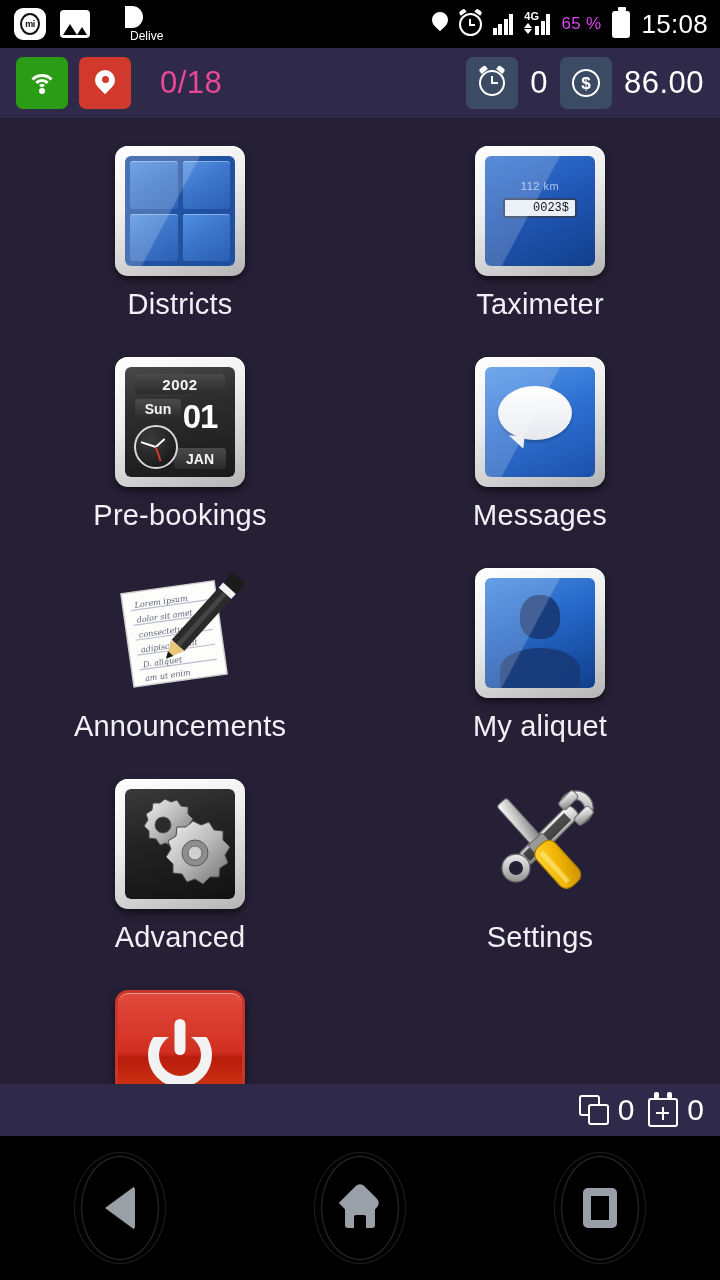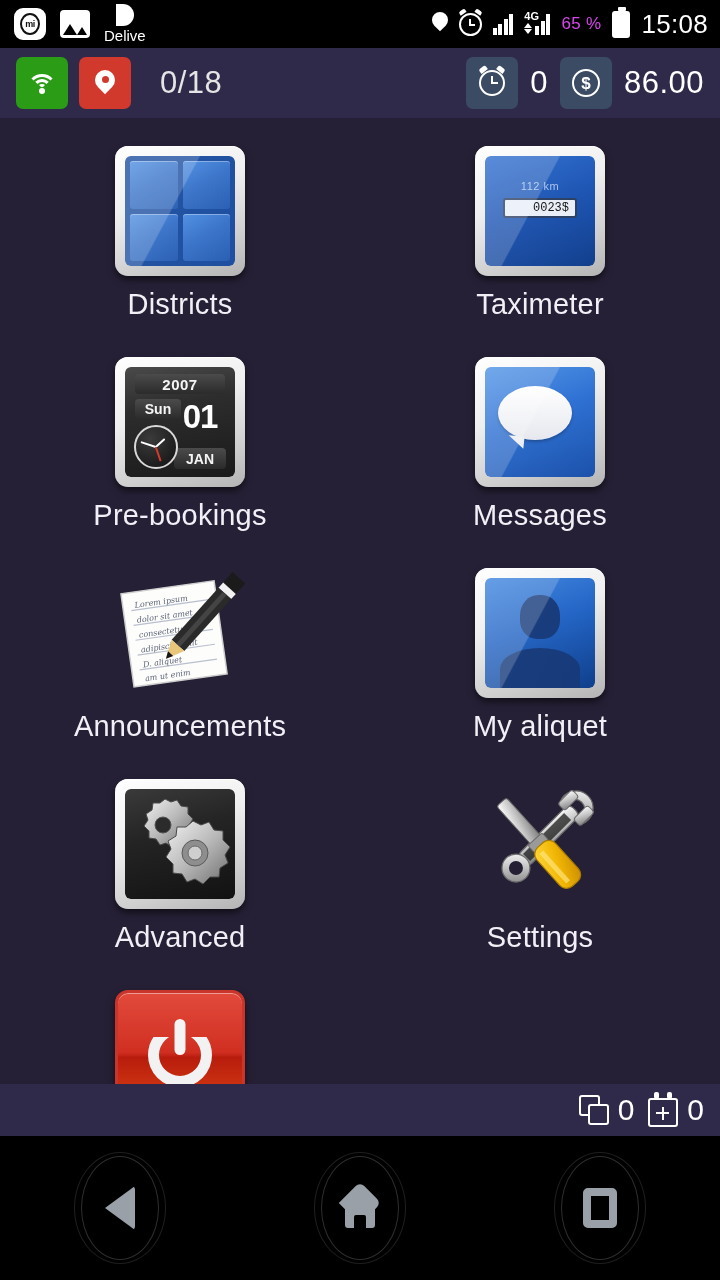--- a/index.html
+++ b/index.html
@@ -40,21 +40,21 @@
   .gallery-icon::before {
     content:""; position:absolute; bottom:3px; right:3px;
     border-left:5px solid transparent; border-right:5px solid transparent;
     border-bottom:8px solid #000;
   }
   .delive-wrap { display:flex; flex-direction:column; align-items:center; gap:1px; }
   .delive-glyph {
     width:18px; height:22px; background:#fff;
     border-radius:0 11px 11px 0;
   }
-  .delive-txt { font-size:15px; color:#fff; }
+  .delive-txt { font-size:12px; color:#fff;margin-left:26px; }
   .pin-sys { width:16px; height:24px; position:relative; }
   .pin-sys::before {
     content:""; position:absolute; top:0; left:0; width:16px; height:16px;
     background:#fff; border-radius:50% 50% 50% 0; transform:rotate(-45deg);
   }
   .alarm-sys { width:23px; height:23px; border:2.4px solid #fff; border-radius:50%; position:relative; }
   .alarm-sys::before, .alarm-sys::after {
     content:""; position:absolute; background:#fff;
   }
   .alarm-sys::before { width:2.2px; height:7px; left:8.3px; top:4px; }
@@ -105,21 +105,21 @@
   .wifi-glyph .wdot { width:6px; height:6px; background:#fff; border-radius:50%; border:0; top:16px; }
   .pin-glyph { width:20px; height:28px; position:relative; }
   .pin-glyph::before {
     content:""; position:absolute; top:1px; left:0; width:20px; height:20px;
     background:#fff; border-radius:50% 50% 50% 0; transform:rotate(-45deg);
   }
   .pin-glyph::after {
     content:""; position:absolute; top:7px; left:6.5px; width:7px; height:7px;
     background:#d0392b; border-radius:50%;
   }
-  .hdr-count { font-size:31px; color:#e5e5e5; margin-left:18px; letter-spacing:0.5px; }
+  .hdr-count { font-size:31px; color:#ec4899; margin-left:18px; letter-spacing:0.5px; }
   .hdr-right { margin-left:auto; display:flex; align-items:center; gap:12px; }
   .hdr-val { font-size:31px; color:#fff; letter-spacing:0.5px; }
   .alarm-glyph { width:26px; height:26px; border:2.6px solid #fff; border-radius:50%; position:relative; }
   .alarm-glyph::before { content:""; position:absolute; width:2.2px; height:8px; background:#fff; left:9.6px; top:4px; }
   .alarm-glyph::after  { content:""; position:absolute; width:7px; height:2.2px; background:#fff; left:9.6px; top:10px; }
   .alarm-glyph i {
     position:absolute; width:8px; height:4.5px; background:#fff; top:-5.5px; border-radius:2px 2px 0 0;
   }
   .alarm-glyph i.l { left:-2px; transform:rotate(-38deg); }
   .alarm-glyph i.r { right:-2px; transform:rotate(38deg); }
@@ -443,21 +443,21 @@
         <div class="caption">Taximeter</div>
       </div>
     </div>
 
     <div class="row" style="margin-top:28px">
       <div class="cell">
         <div class="icon-slot">
           <div class="frame"></div>
           <div class="frame-inner">
             <div class="cal-bg"></div>
-            <div class="cal-year">2007</div>
+            <div class="cal-year">2002</div>
             <div class="cal-dow">Sun</div>
             <div class="cal-day">01</div>
             <div class="cal-mon">JAN</div>
             <div class="cal-clock">
               <span class="hh"></span>
                 <span class="mh"></span>
                 <span class="sh"></span>
             </div>
           </div>
         </div>

